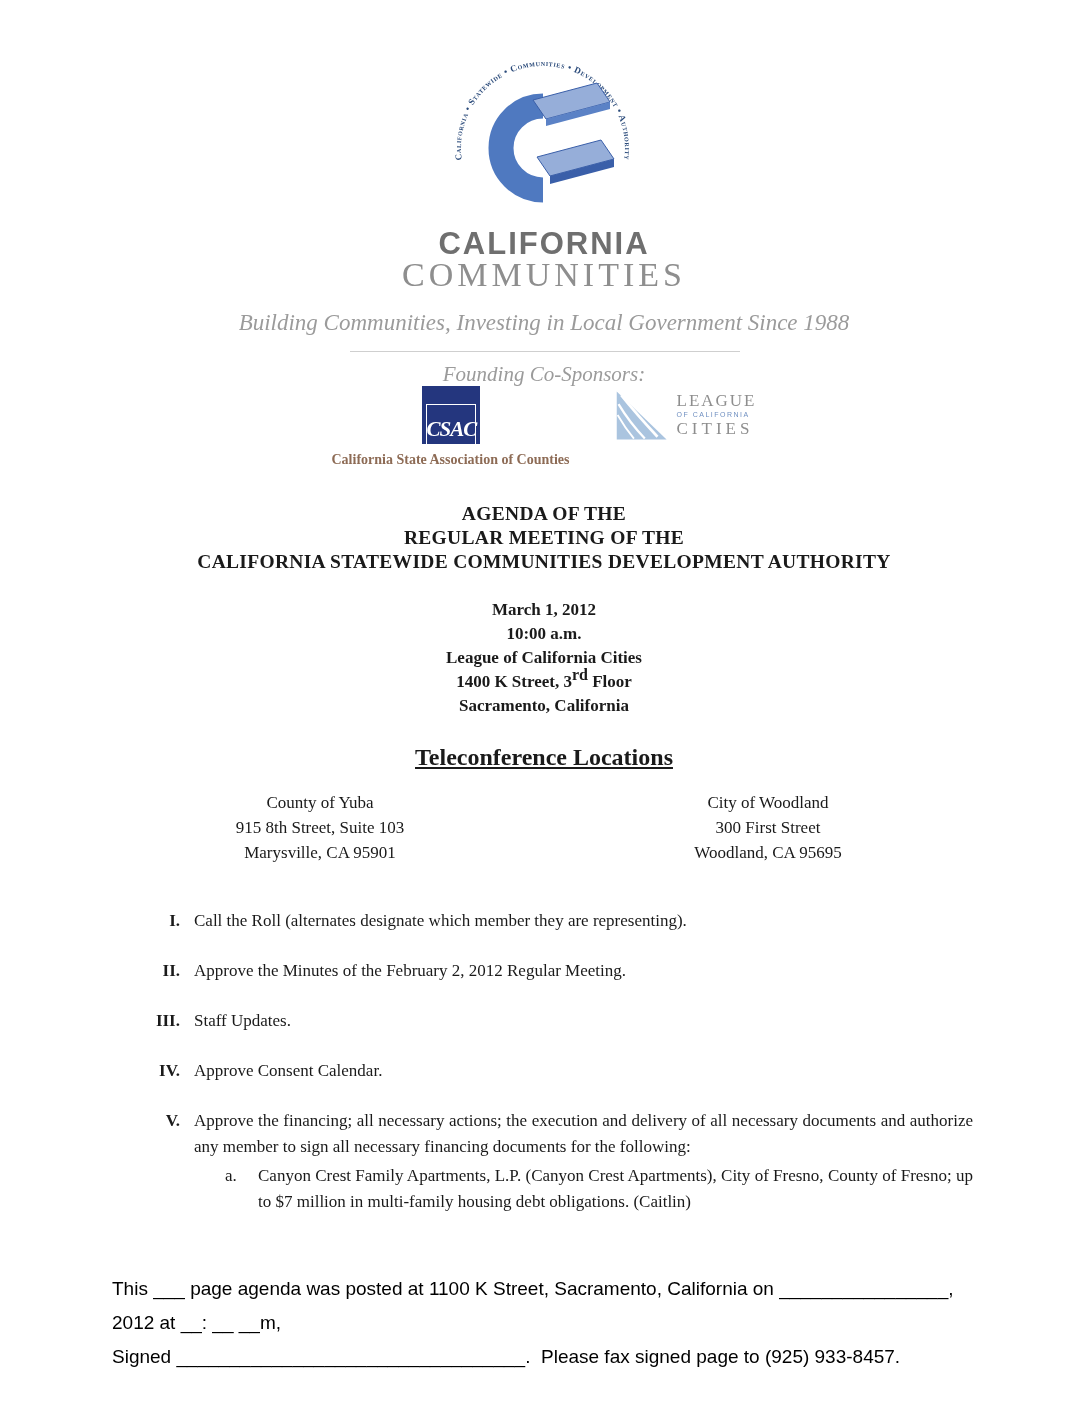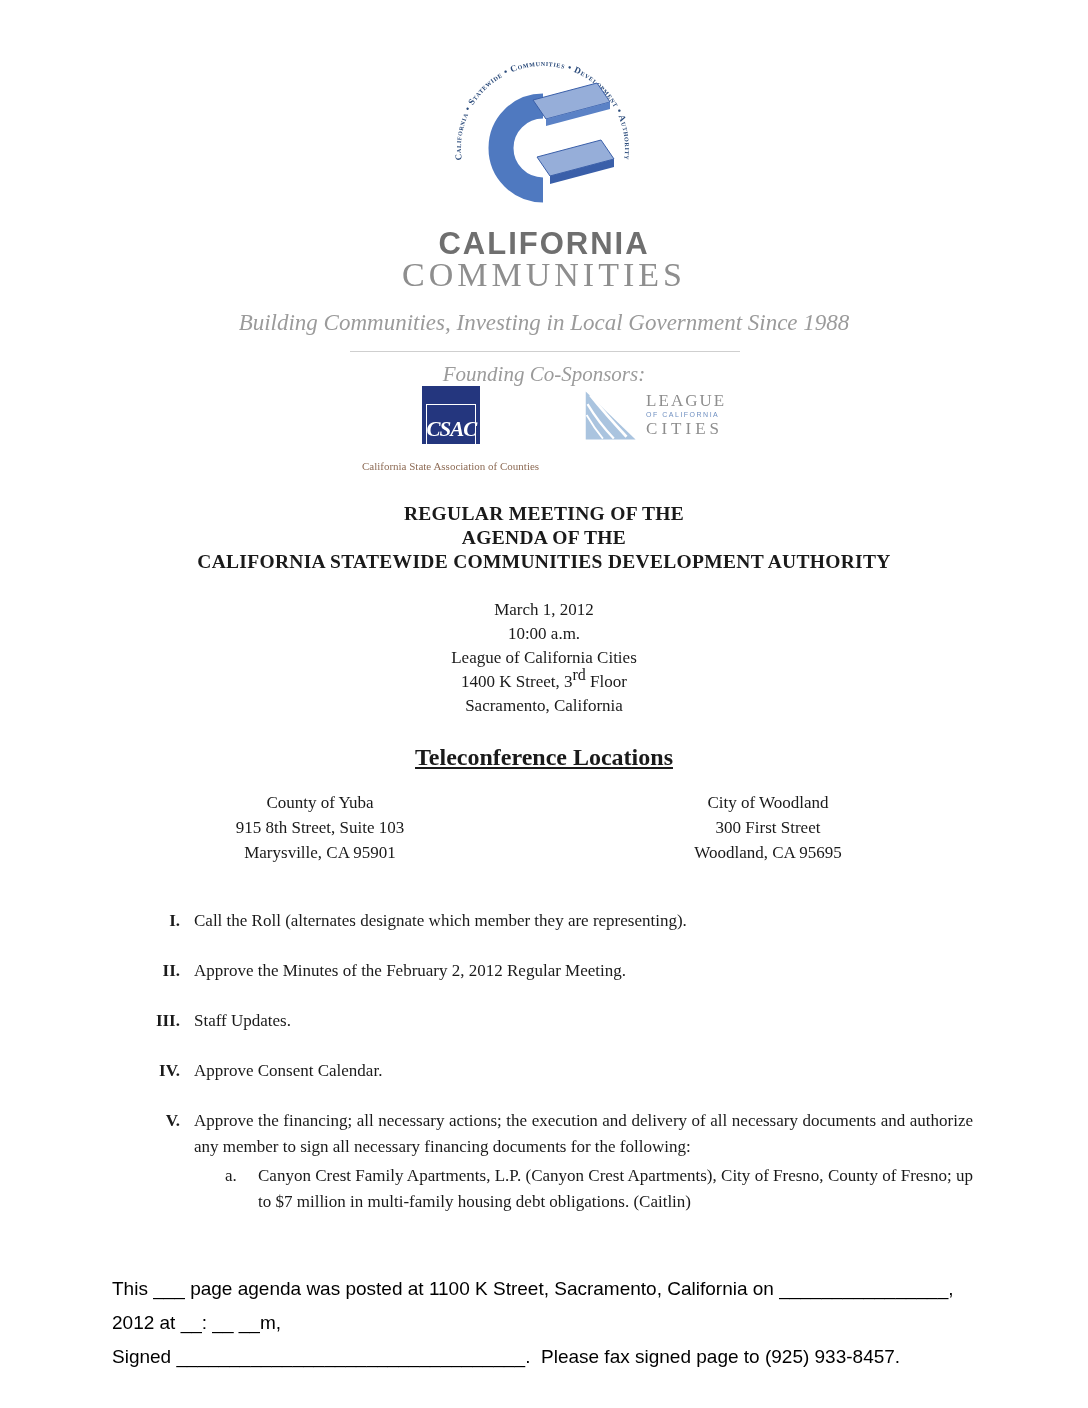--- a/index.html
+++ b/index.html
@@ -23,33 +23,33 @@
   .sponsors-label{top:362px;font-size:21px;font-style:italic;color:var(--gray-light,#9b9b9b);}
   .sponsors-row{top:386px;left:0;right:0;display:flex;justify-content:center;
     align-items:flex-start;gap:44px;}
   .csac-block{display:flex;flex-direction:column;align-items:center;}
   .csac-square{width:58px;height:58px;background:var(--csac-navy,#24367e);
     display:flex;align-items:center;justify-content:center;box-sizing:border-box;}
   .csac-inner{width:48px;height:48px;border:1.5px solid #ffffff;display:flex;
     align-items:center;justify-content:flex-start;margin-top:28px;}
   .csac-acronym{color:#fff;font-family:"Liberation Serif",serif;font-style:italic;
     font-weight:bold;font-size:21px;letter-spacing:-1px;}
-  .csac-caption{margin-top:16px;font-family:"Liberation Serif",serif;font-size:11px;
-    color:var(--csac-caption,#8d6b55);white-space:nowrap;}
+  .csac-caption{margin-top:8px;font-family:"Liberation Serif",serif;font-size:14px;
+    color:var(--csac-caption,#8d6b55);white-space:nowrap;font-weight:bold;}
   .league-block{display:flex;align-items:flex-start;}
   .league-textcol{margin-left:5px;padding-top:6px;line-height:1;}
   .league-line1,.league-line3{font-family:"Liberation Serif",serif;
     color:var(--gray-mid,#8e8e8e);font-size:17px;letter-spacing:2px;}
   .league-line2{font-family:"Liberation Sans",sans-serif;font-size:7px;
     color:var(--league-text-blue,#6f8fc0);letter-spacing:1.5px;margin:2px 0;}
   .league-line3{letter-spacing:4px;}
 
   
   .title-block{top:502px;font-weight:bold;font-size:19.5px;line-height:24px;letter-spacing:.3px;}
-  .meeting-block{top:598px;font-weight:normal;font-size:17px;line-height:24px;}
+  .meeting-block{top:598px;font-weight:bold;font-size:17px;line-height:24px;}
   .meeting-block sup{font-size:16px;vertical-align:super;line-height:0;}
   .teleconf-heading{top:744px;font-weight:bold;font-size:24px;text-decoration:underline;}
   .loc{top:790px;width:300px;text-align:center;font-size:17px;line-height:25px;}
   .loc-left{left:170px;}
   .loc-right{left:618px;}
 
   .agenda{top:908px;left:128px;width:845px;font-size:17px;line-height:25px;}
   .agenda-item{display:flex;}
   .agenda-item + .agenda-item{margin-top:25px;font-family:Liberation Serif, serif;}
   .numeral{width:52px;flex:0 0 52px;text-align:right;padding-right:14px;font-weight:bold;}
@@ -114,22 +114,22 @@
       </svg>
       <div class="league-textcol">
         <div class="league-line1">LEAGUE</div>
         <div class="league-line2">OF CALIFORNIA</div>
         <div class="league-line3">CITIES</div>
       </div>
     </div>
   </div>
 
   <div class="abs centered title-block">
+    <div>AGENDA OF THE</div>
     <div>REGULAR MEETING OF THE</div>
-    <div>AGENDA OF THE</div>
     <div>CALIFORNIA STATEWIDE COMMUNITIES DEVELOPMENT AUTHORITY</div>
   </div>
 
   <div class="abs centered meeting-block">
     <div>March 1, 2012</div>
     <div>10:00 a.m.</div>
     <div>League of California Cities</div>
     <div><span>1400 K Street, 3</span><sup>rd</sup><span> Floor</span></div>
     <div>Sacramento, California</div>
   </div>

